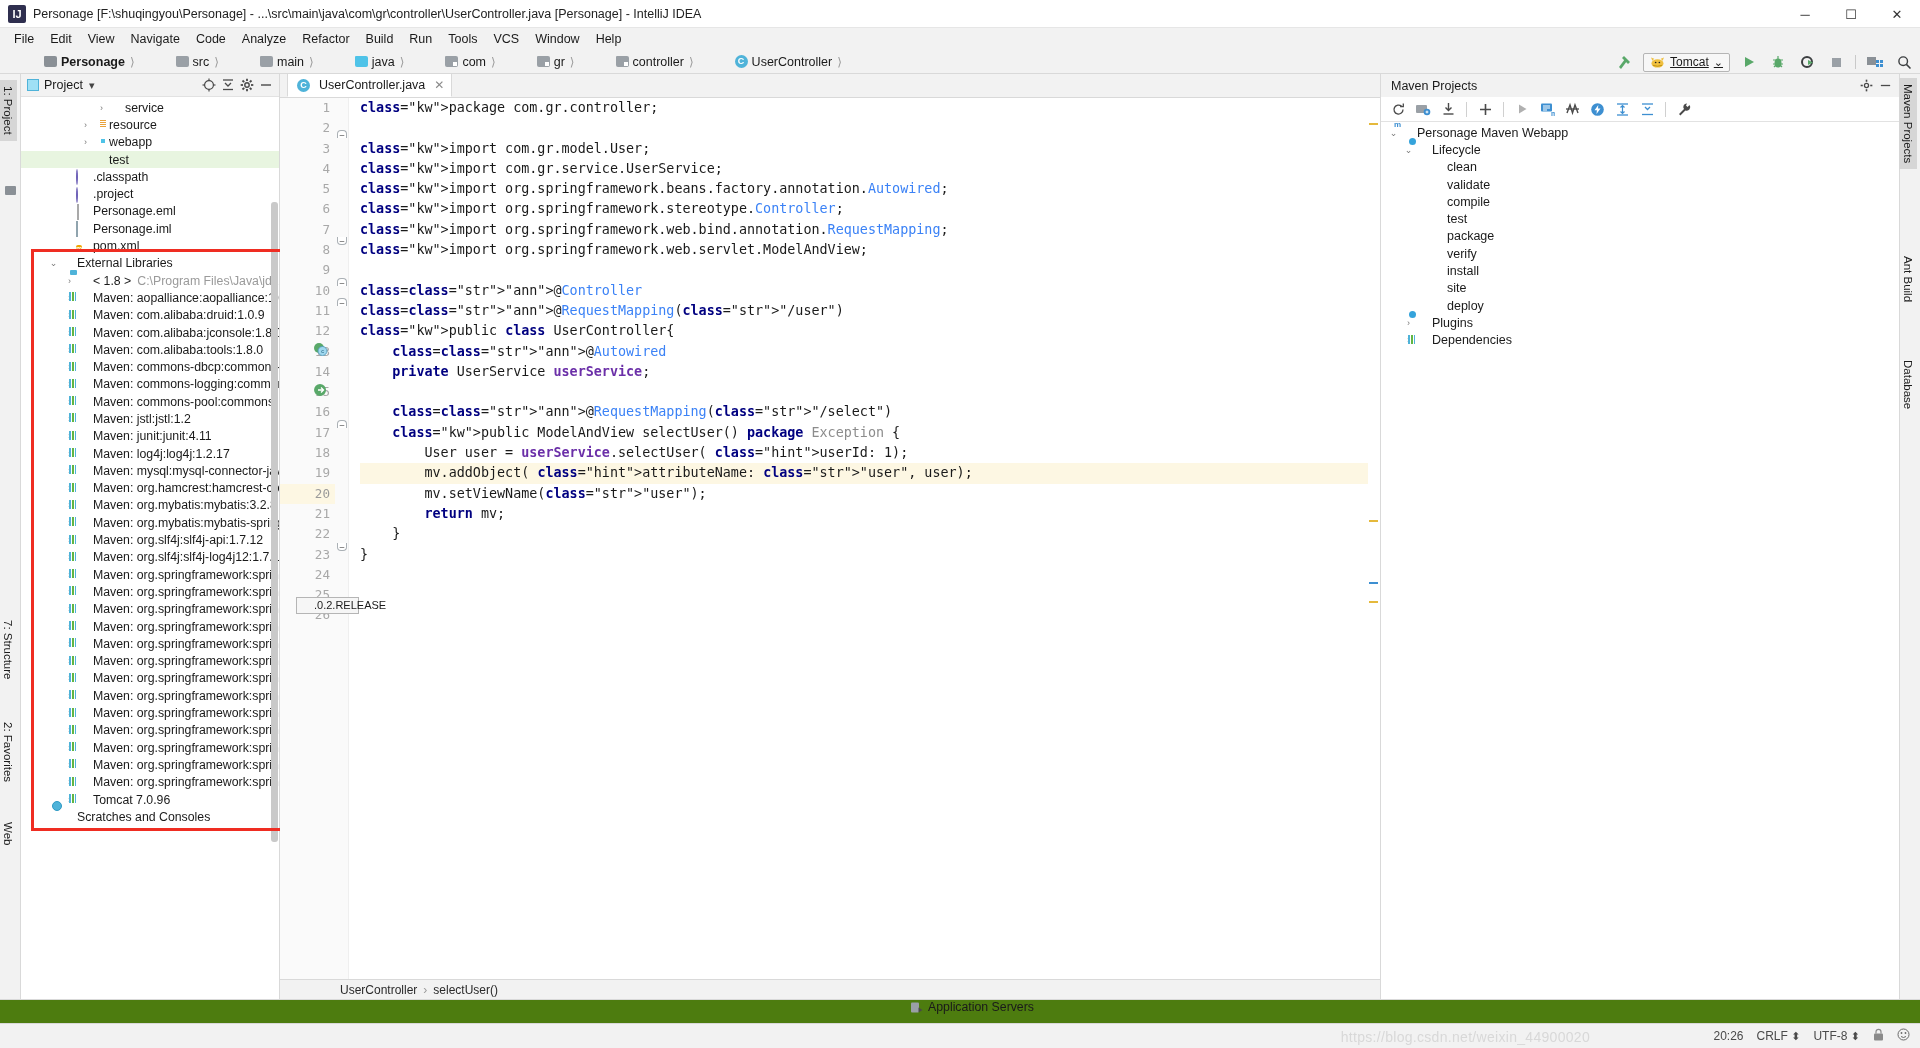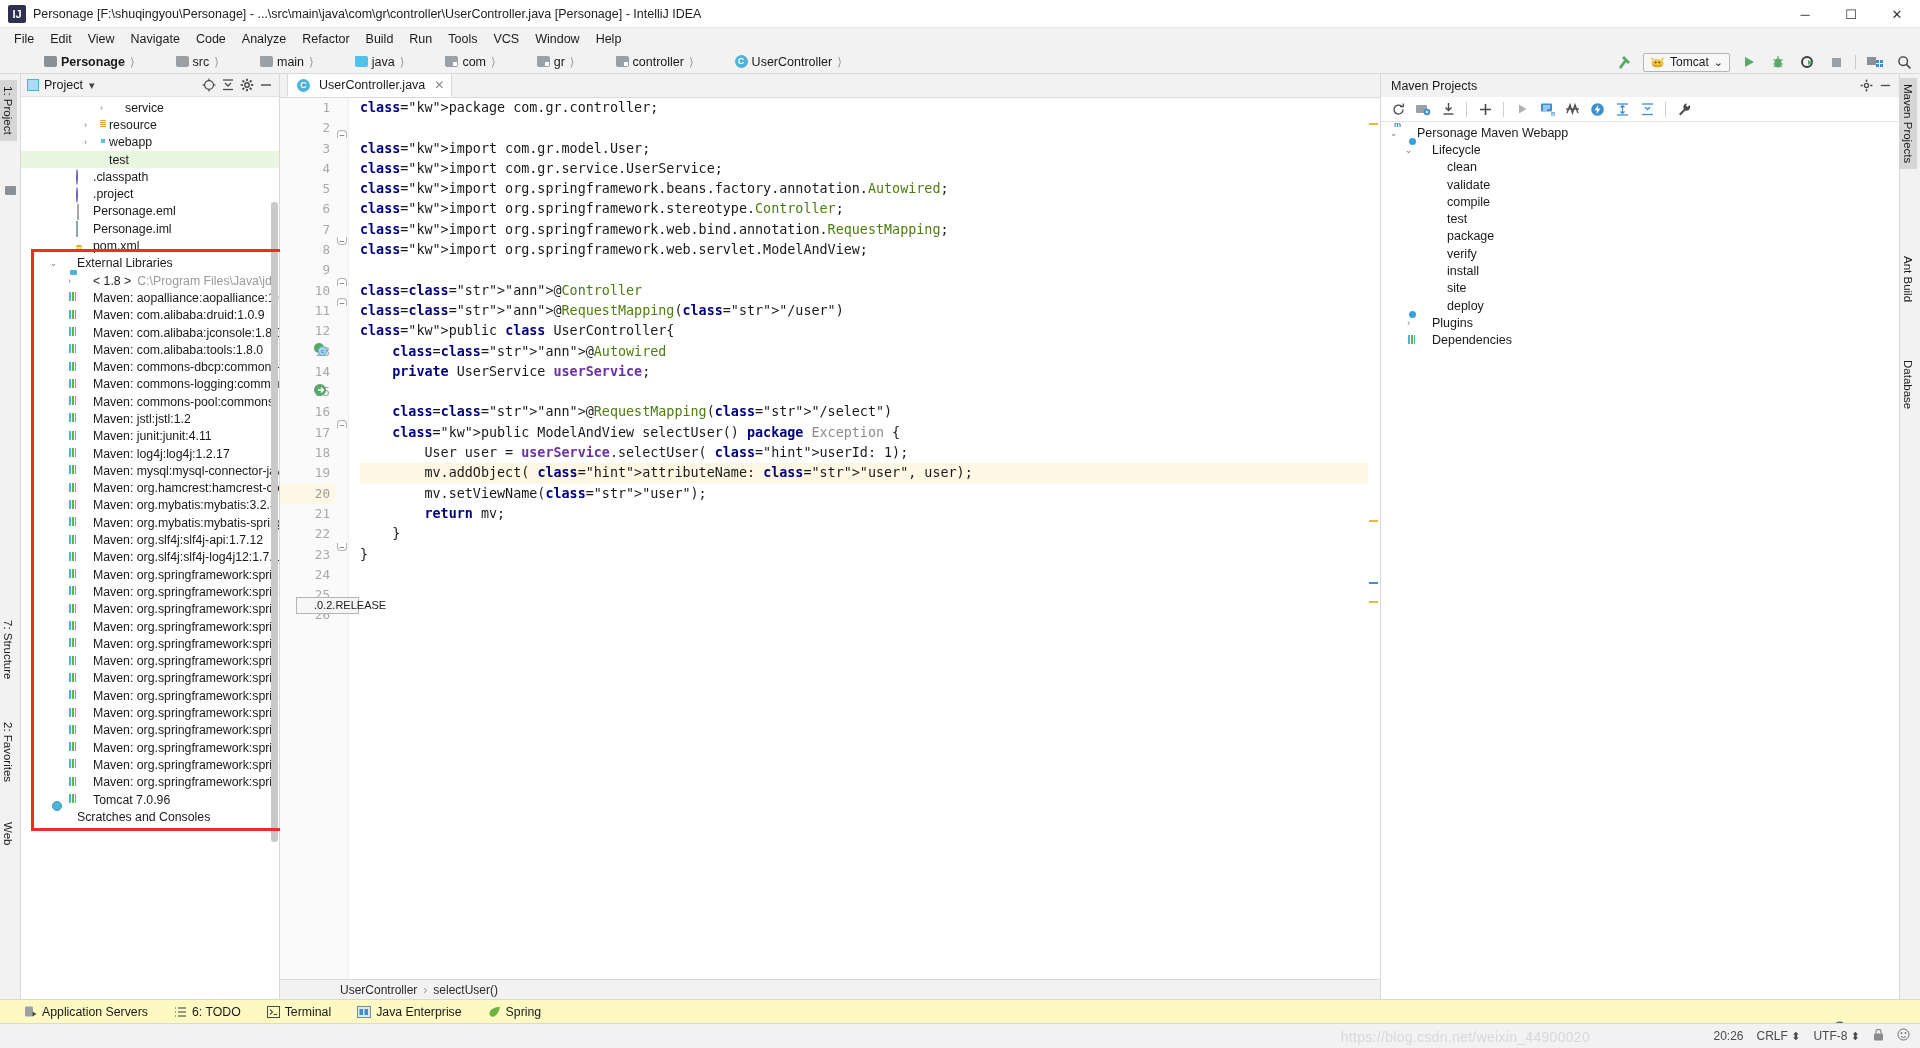--- a/index.html
+++ b/index.html
@@ -34,21 +34,21 @@
   .folder-ic{ width:13px;height:11px;background:#9aa0a6;border-radius:1px 2px 2px 2px;margin-right:4px;position:relative;}
   .folder-ic.blue{ background:#4fc3e8; }
   .folder-ic.src:after{content:"";position:absolute;right:1px;bottom:1px;width:4px;height:4px;background:#fff;}
   .folder-ic.mod{ background:#8a9096; }
   .class-ic{ width:13px;height:13px;border-radius:50%;background:#4fb3d9;color:#fff;
              font-size:9px;line-height:13px;text-align:center;margin-right:4px;font-weight:bold;}
   #navbar-right{ position:absolute; right:6px; top:0; height:24px; display:flex; align-items:center; gap:9px; }
   .tbtn{ width:20px;height:20px;display:flex;align-items:center;justify-content:center; }
   #run-config{
     display:flex;align-items:center;gap:5px;border:1px solid #b5b5b5;background:#f7f7f7;
-    padding:1px 6px;height:19px;font-size:12px;border-radius:2px;
+    padding:1px 6px;height:19px;font-size:12px;border-radius:2px;text-decoration:underline;
   }
   
   #main{ position:absolute; top:74px; left:0; right:0; bottom:49px; display:flex; }
   
   #lstrip{ width:21px; background:#f2f2f2; border-right:1px solid #d9d9d9; position:relative; }
   .vtab{
     position:absolute; left:-1px; writing-mode:vertical-rl; font-size:11.5px;
     padding:6px 3px; white-space:nowrap; color:#1a1a1a;
   }
   .vtab.sel{ background:#d6d6d6; }
@@ -106,21 +106,21 @@
   #gutter .ln.hl{ background:#fdf7e3; color:#9a9a9a; }
   #foldcol{ width:14px; flex:none; background:#fafafa; position:relative; border-right:1px solid #efefef;}
   .fold{ position:absolute; left:2px; width:10px; height:10px; border:1px solid #aab0b5; background:#fff;
          font-size:9px; line-height:8px; text-align:center; color:#666; }
   .fold.round{ border-radius:0 0 4px 4px; border-top:none; height:8px; }
   .fold.roundt{ border-radius:4px 4px 0 0; border-bottom:none; height:8px; }
   #code{ flex:1; position:relative; padding-left:11px; }
   .cl{ height:20.3px; line-height:20.3px; white-space:pre; }
   .cl.hl{ background:#fdf7e3; }
   .kw{ color:#000080; font-weight:bold; }
-  .ann{ color:#4d7c0f; }
+  .ann{ color:#3b82f6; }
   .fld{ color:#6b2fa8; font-weight:bold; }
   .gry{ color:#8c8c8c; }
   #gut-marks{ position:absolute; left:0; top:0; width:16px; }
   .gmark{ position:absolute; width:15px; height:15px; }
   #codescroll{ position:absolute; right:0; top:0; bottom:0; width:12px; background:#fff; }
   .cs-tick{ position:absolute; right:2px; width:9px; height:2px; background:#e5b93c; }
   .cs-tick.blue{ background:#3d8fd1; }
   #err-stripe{ position:absolute; left:0; top:0; width:2px; background:#e84a3f; }
   #tooltip-release{ position:absolute; left:16px; width:63px; height:17px; background:#f6f6f6;
       border:1px solid #b5b5b5; font-size:11px; font-family:"Liberation Sans",sans-serif;
@@ -145,22 +145,22 @@
                background:#fff; border-radius:50%; }
   .i-mvnprj{ width:13px;height:12px;background:#b9bfc4;position:relative;flex:none;}
   .i-mvnprj:after{content:"m";position:absolute;right:-1px;bottom:-3px;font-size:8px;color:#3d8fd1;font-weight:bold;
     font-family:"Liberation Sans",sans-serif;}
   .i-life{ width:13px;height:10px;background:#9aa0a6;border-radius:1px;position:relative;flex:none;}
   .i-life:after{content:"";position:absolute;right:-1px;bottom:-2px;width:7px;height:7px;
      border-radius:50%;background:#35a3db;}
   
   #rstrip{ width:21px; background:#f2f2f2; border-left:1px solid #d9d9d9; position:relative; }
   
-  #eventlog-row{ position:absolute; left:0; right:0; bottom:25px; height:24px; background:#fef9c3;
-     border-top:1px solid #d9d9d9; display:flex; align-items:center; padding-left:24px; gap:26px; font-size:12.3px;}
+  #eventlog-row{ position:absolute; left:0; right:0; bottom:25px; height:24px; background:#4d7c0f;
+     border-top:1px solid #d9d9d9; display:flex; align-items:center; padding-left:24px; gap:26px; font-size:12.3px;flex-direction:column;}
   #eventlog-row .rightpart{ margin-left:auto; margin-right:14px; display:flex; align-items:center; gap:5px;margin-top:32px;}
   .twbtn{ display:flex; align-items:center; gap:5px; }
   #statusbar{ position:absolute; left:0; right:0; bottom:0; height:25px; background:#f2f2f2;
      border-top:1px solid #d9d9d9; display:flex; align-items:center; font-size:12px; color:#4a4a4a;margin-top:11px;}
   #statusbar .right{ margin-left:auto; display:flex; align-items:center; gap:13px; margin-right:10px;}
   #watermark{ position:absolute; right:330px; bottom:3px; color:#d8d8d8; font-size:14px;
      font-family:"Liberation Sans",sans-serif; letter-spacing:0.3px; white-space:nowrap;}
   .sml{ font-size:11px; }
 </style>
 </head>

